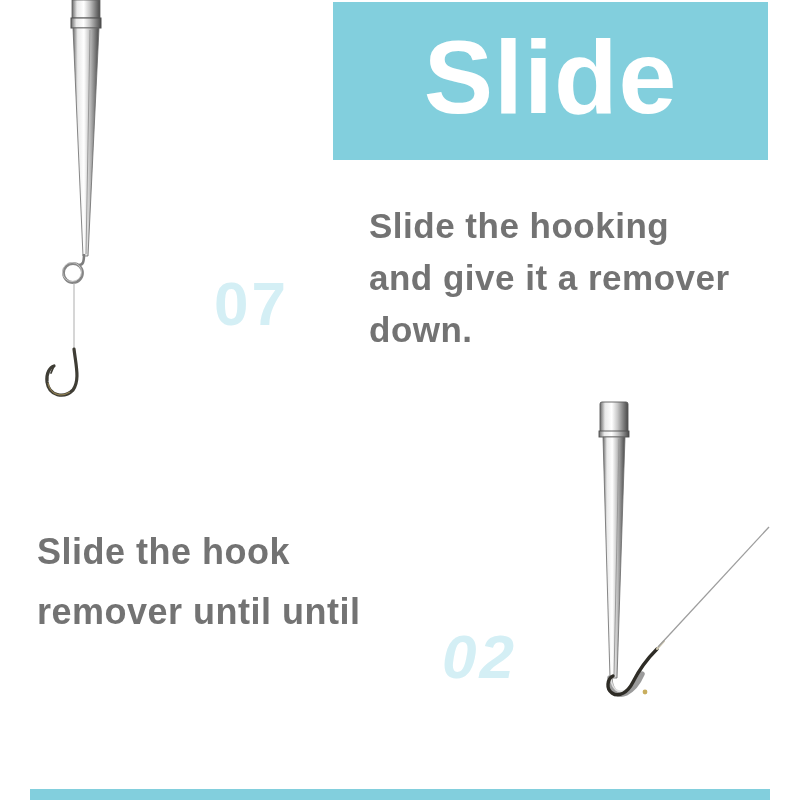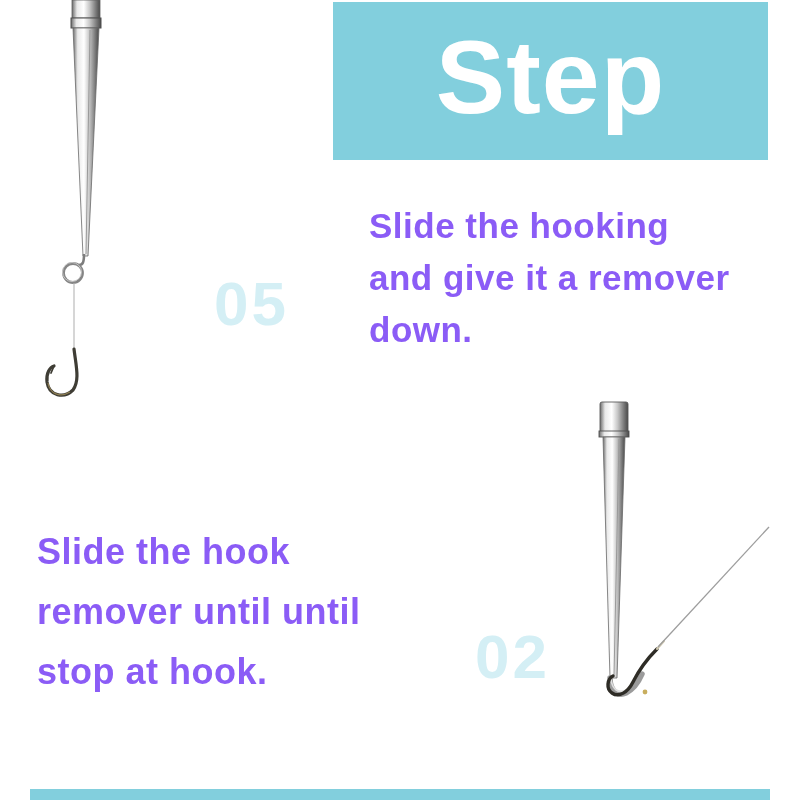--- a/index.html
+++ b/index.html
@@ -15,42 +15,42 @@
   .banner span{
     color:#ffffff;font-size:104px;font-weight:bold;letter-spacing:1px;
     transform:translateY(-4px);
   }
   
   .stepnum{
     position:absolute;font-size:62px;font-weight:bold;color:#d4eff5;
     letter-spacing:3px;
   }
   .stepnum.one{left:214px;top:268px;}
-  .stepnum.two{left:475px;top:621px;}
+  .stepnum.two{left:442px;top:621px;font-style:italic;}
   
   .steptext{
-    position:absolute;color:#8b5cf6;font-weight:bold;white-space:nowrap;
+    position:absolute;color:#737373;font-weight:bold;white-space:nowrap;
   }
   .steptext.t1{left:369px;top:200px;font-size:35px;line-height:52px;letter-spacing:0.5px;}
   .steptext.t2{left:37px;top:522px;font-size:36px;line-height:60px;letter-spacing:0.5px;}
   
   .tool1{position:absolute;left:0;top:0;width:160px;height:410px;}
   .tool2{position:absolute;left:560px;top:390px;width:240px;height:330px;}
   
   .bottom-bar{
     position:absolute;left:30px;top:789px;width:740px;height:11px;background:#82cfdd;
   }
 </style>
 </head>
 <body>
 
 <div class="canvas">
 
   <div class="banner">
-    <span>Step</span>
+    <span>Slide</span>
   </div>
 
   <svg class="tool1" viewBox="0 0 160 410" xmlns="http://www.w3.org/2000/svg">
     <defs>
       <linearGradient id="chrome1" x1="0" y1="0" x2="1" y2="0">
         <stop offset="0" stop-color="#6b6b6b"></stop>
         <stop offset="0.18" stop-color="#e9e9e9"></stop>
         <stop offset="0.42" stop-color="#ffffff"></stop>
         <stop offset="0.62" stop-color="#c9c9c9"></stop>
         <stop offset="0.85" stop-color="#7a7a7a"></stop>
@@ -69,31 +69,30 @@
     <circle cx="73" cy="273" r="9.5" fill="none" stroke="#858585" stroke-width="2.8"></circle>
     <circle cx="72" cy="272" r="9.5" fill="none" stroke="#cccccc" stroke-width="0.9"></circle>
 
     <path d="M74,283 L74,349" stroke="#b5b5b5" stroke-width="1.1" fill="none"></path>
 
     <path d="M74,349 C76,366 80,380 73,390 C64,399 49,396 47,382 C46,373 50,367 54,366" stroke="#3f3d35" stroke-width="3.2" fill="none" stroke-linecap="round"></path>
     <path d="M54,366 L51,373" stroke="#3f3d35" stroke-width="1.8" fill="none" stroke-linecap="round"></path>
     <path d="M70,392 C60,398 50,394 48,383" stroke="#9c8a57" stroke-width="1.2" fill="none" opacity="0.85"></path>
   </svg>
 
-  <div class="stepnum one">05</div>
+  <div class="stepnum one">07</div>
   <div class="steptext t1">
     <div>Slide the hooking</div>
     <div>and give it a remover</div>
     <div>down.</div>
   </div>
 
   <div class="steptext t2">
     <div>Slide the hook</div>
     <div>remover until until</div>
-    <div>stop at hook.</div>
   </div>
   <div class="stepnum two">02</div>
 
   <svg class="tool2" viewBox="0 0 240 330" xmlns="http://www.w3.org/2000/svg">
     <defs>
       <linearGradient id="chrome2" x1="0" y1="0" x2="1" y2="0">
         <stop offset="0" stop-color="#6b6b6b"></stop>
         <stop offset="0.18" stop-color="#e9e9e9"></stop>
         <stop offset="0.42" stop-color="#ffffff"></stop>
         <stop offset="0.62" stop-color="#c9c9c9"></stop>

